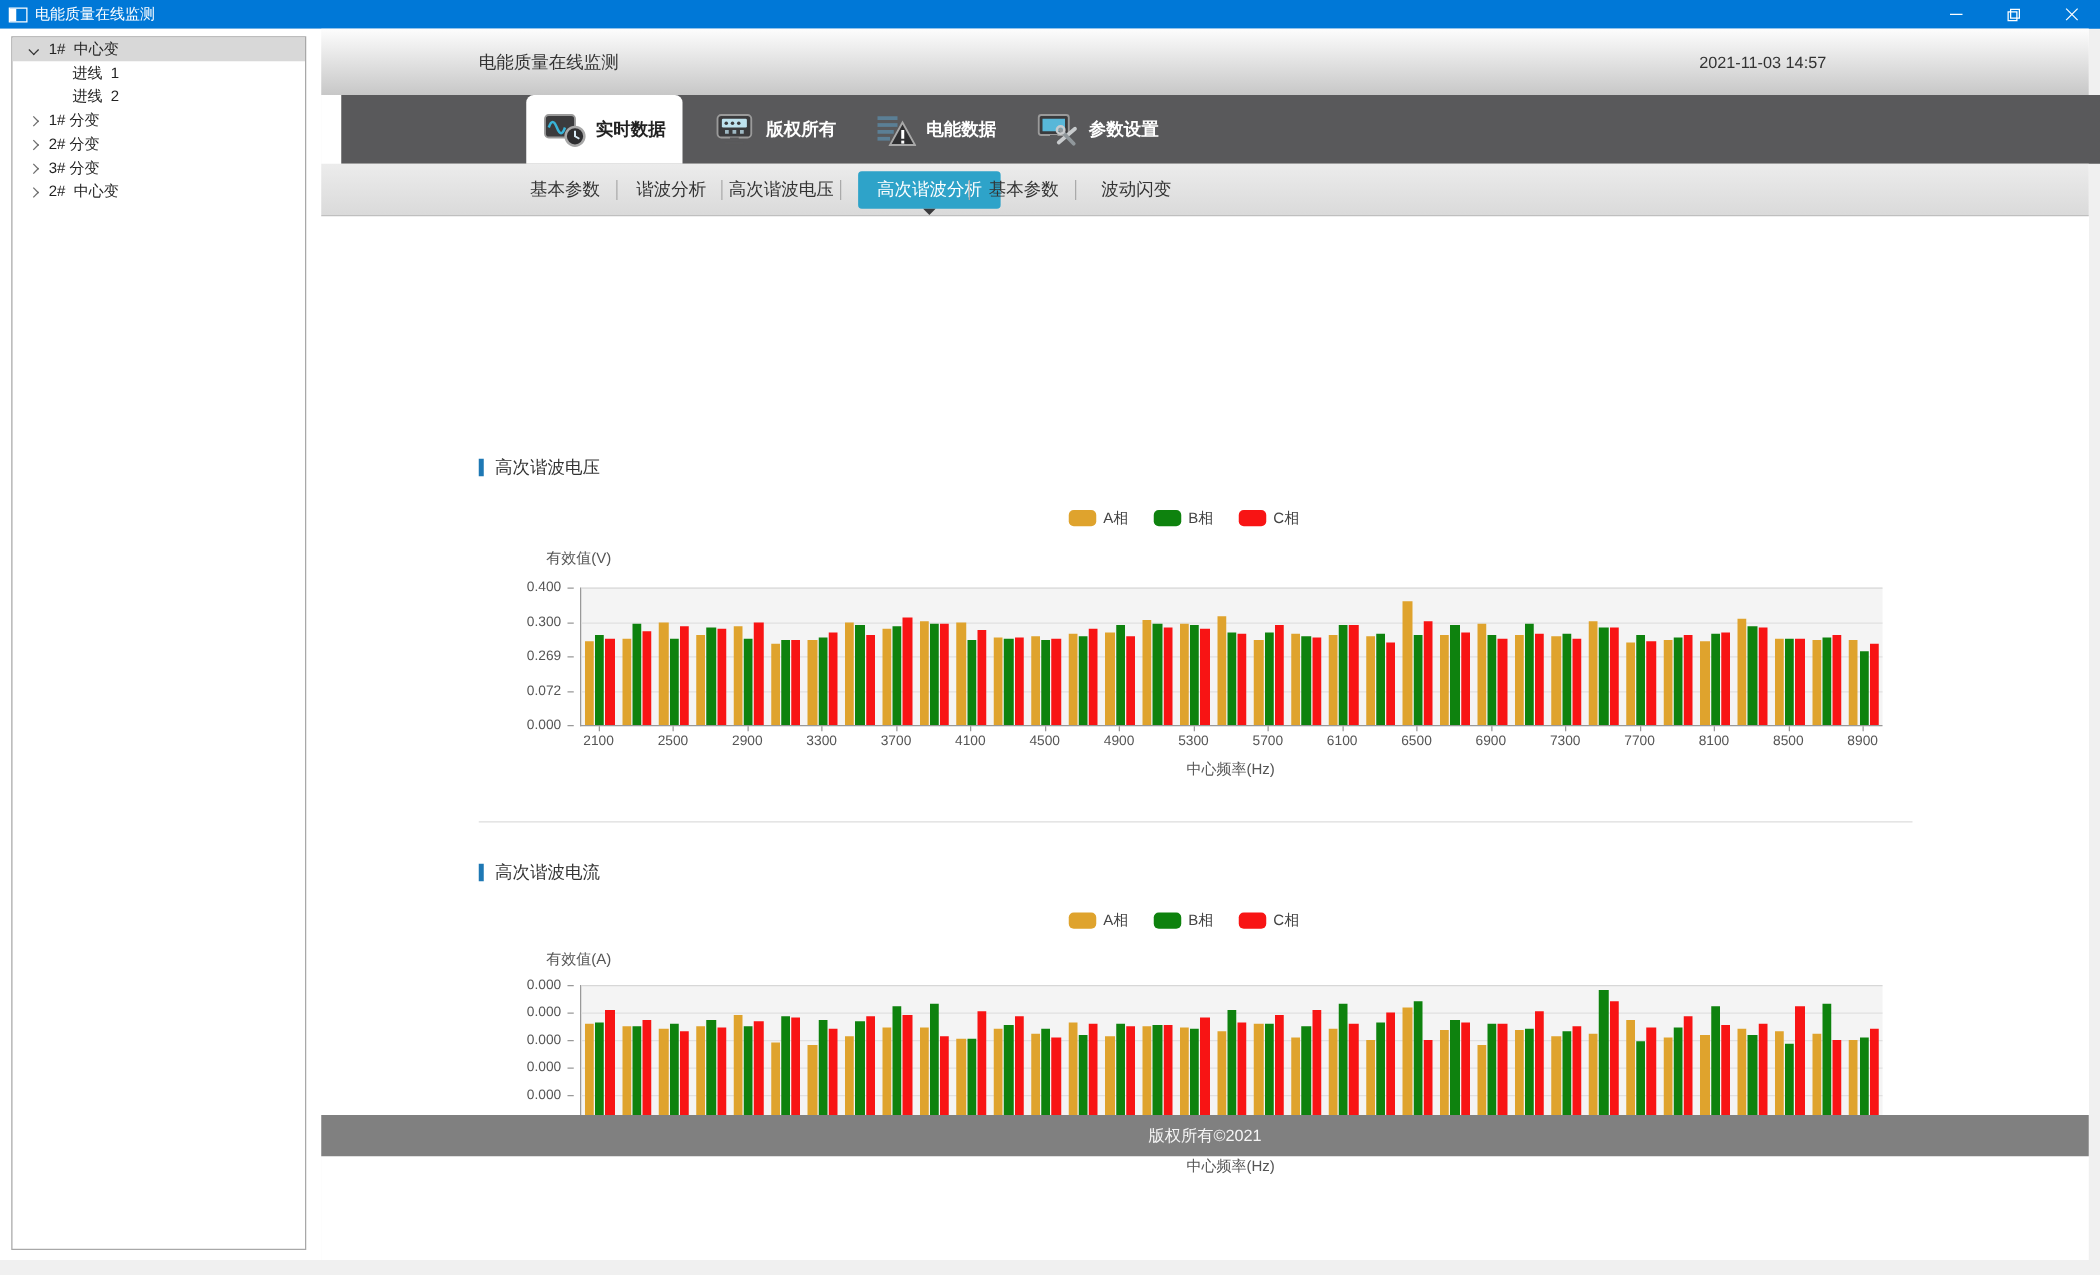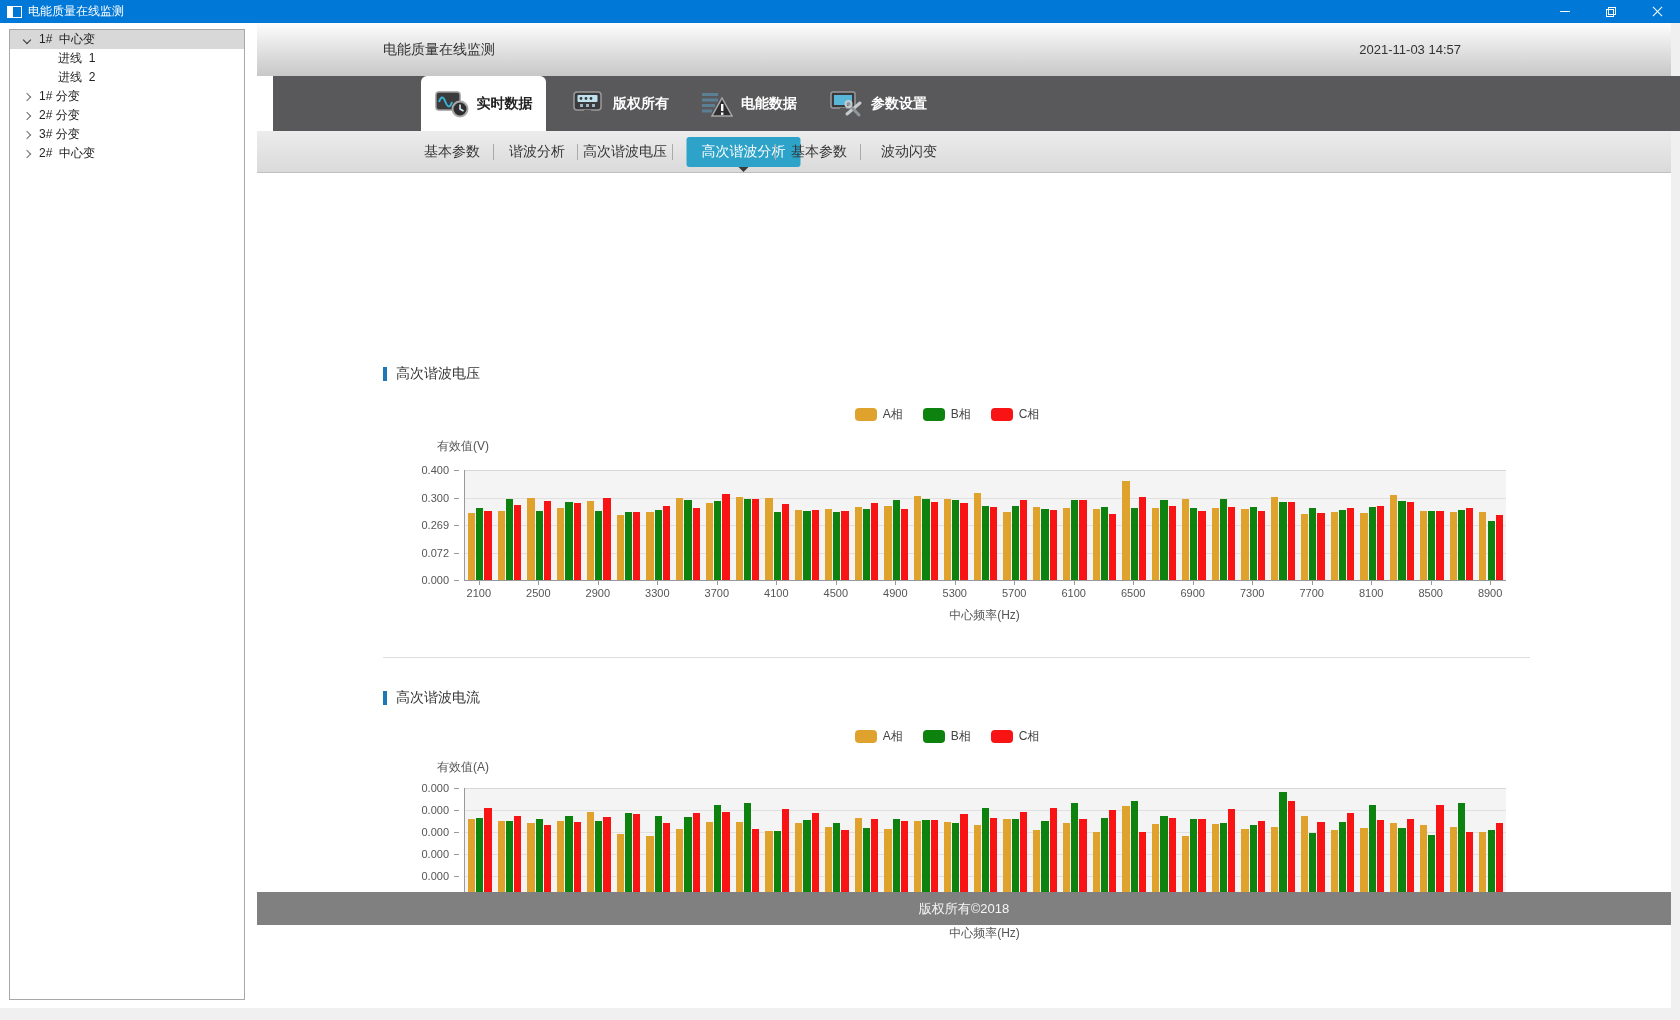--- a/index.html
+++ b/index.html
@@ -573,15 +573,15 @@
         <span class="xtick-mark" style="left: 966.643px;"></span>
         <span class="xtick-label" style="left: 966.643px;">8500</span>
         <span class="xtick-mark" style="left: 1026.13px;"></span>
         <span class="xtick-label" style="left: 1026.13px;">8900</span>
       </div>
     <div class="axis-xlabel" style="top:752px">中心频率(Hz)</div>
 
   </div>
 
   <div class="footer">
-    <span>版权所有©2018</span>
+    <span>版权所有©2021</span>
   </div>
 </div>
 
 </body></html>

